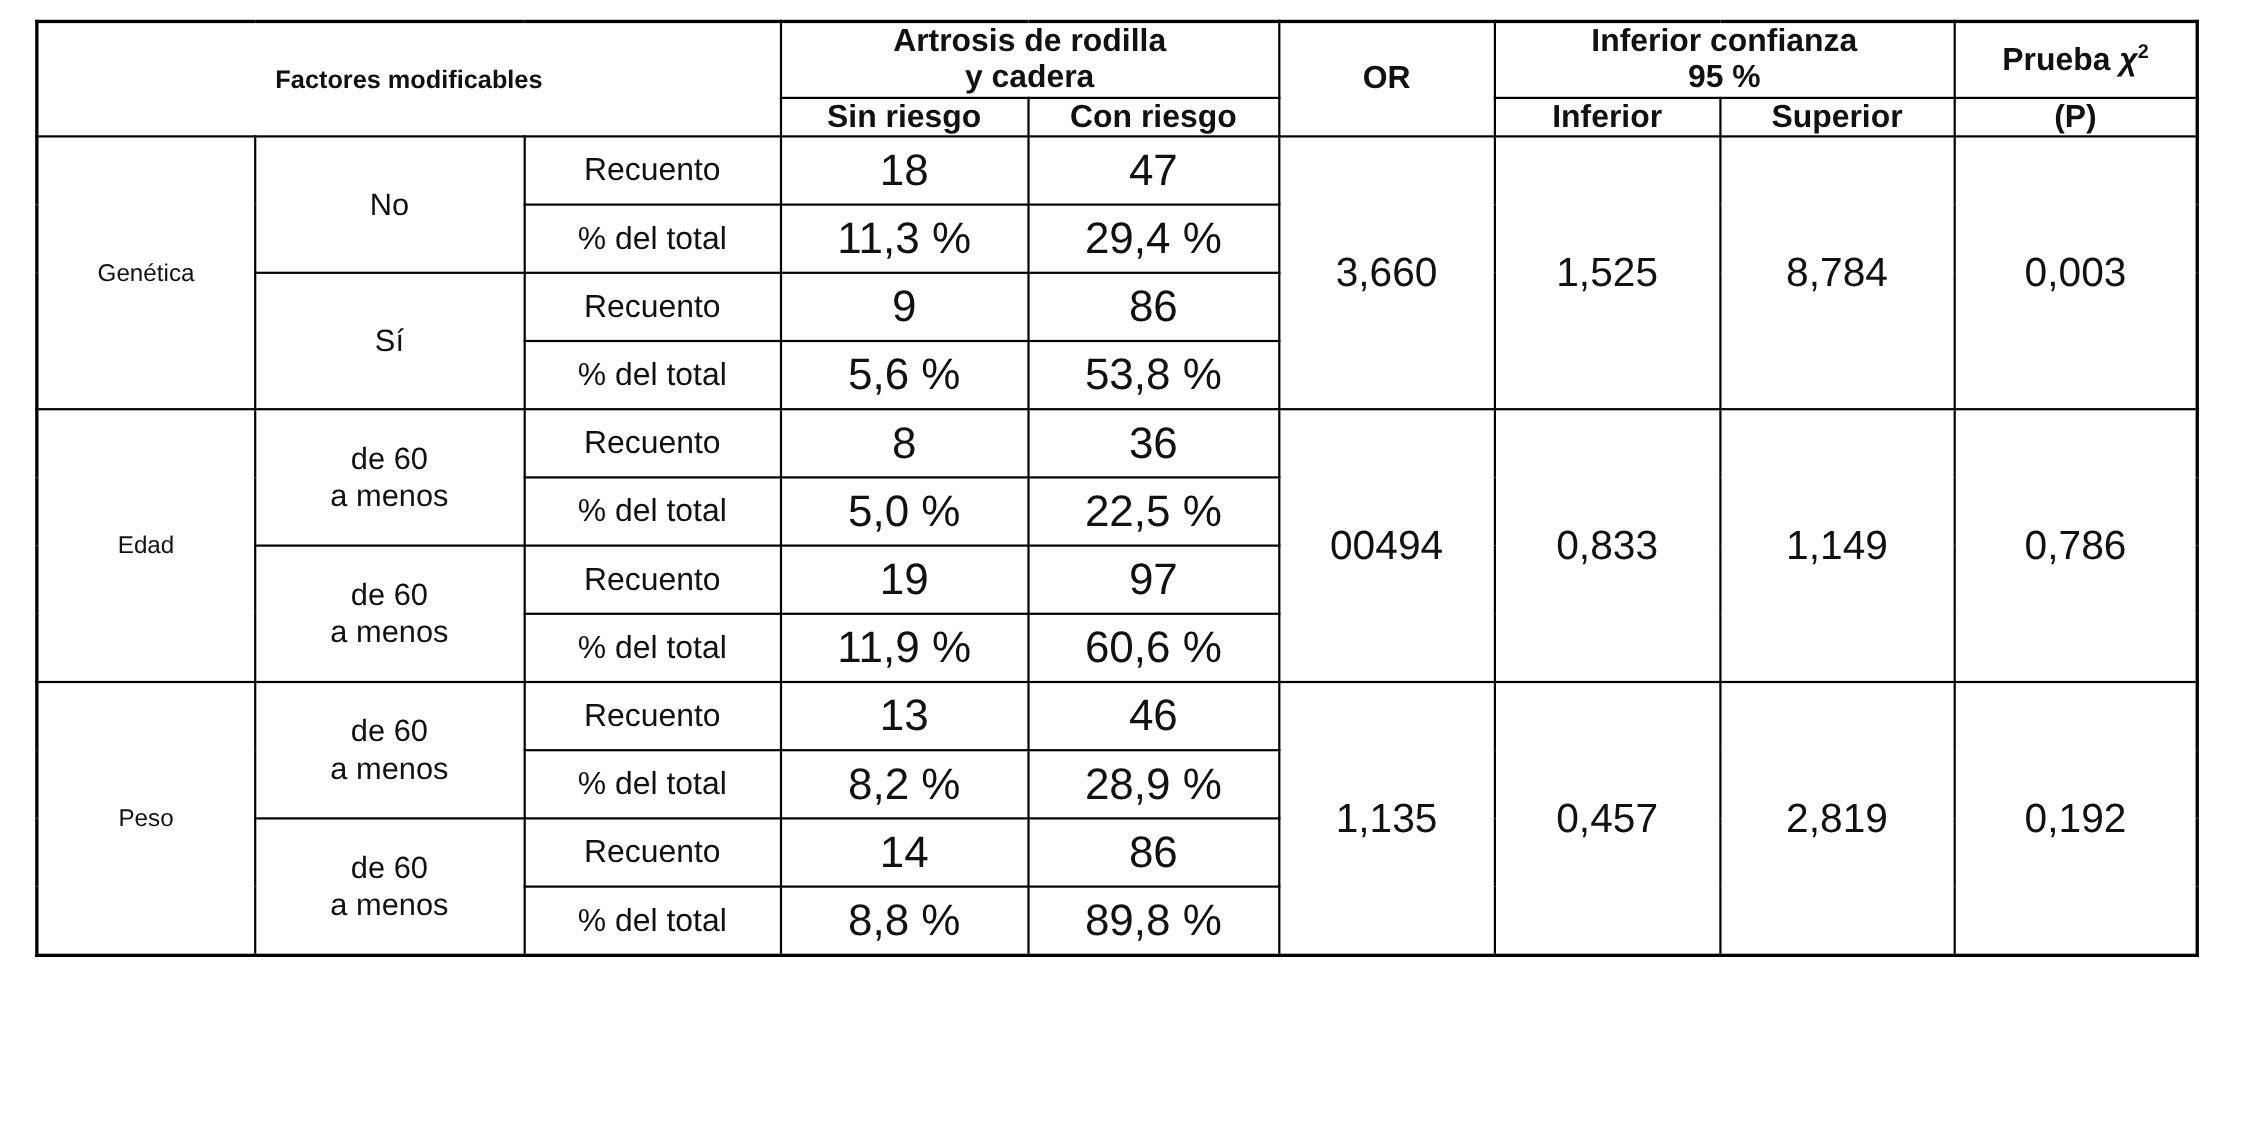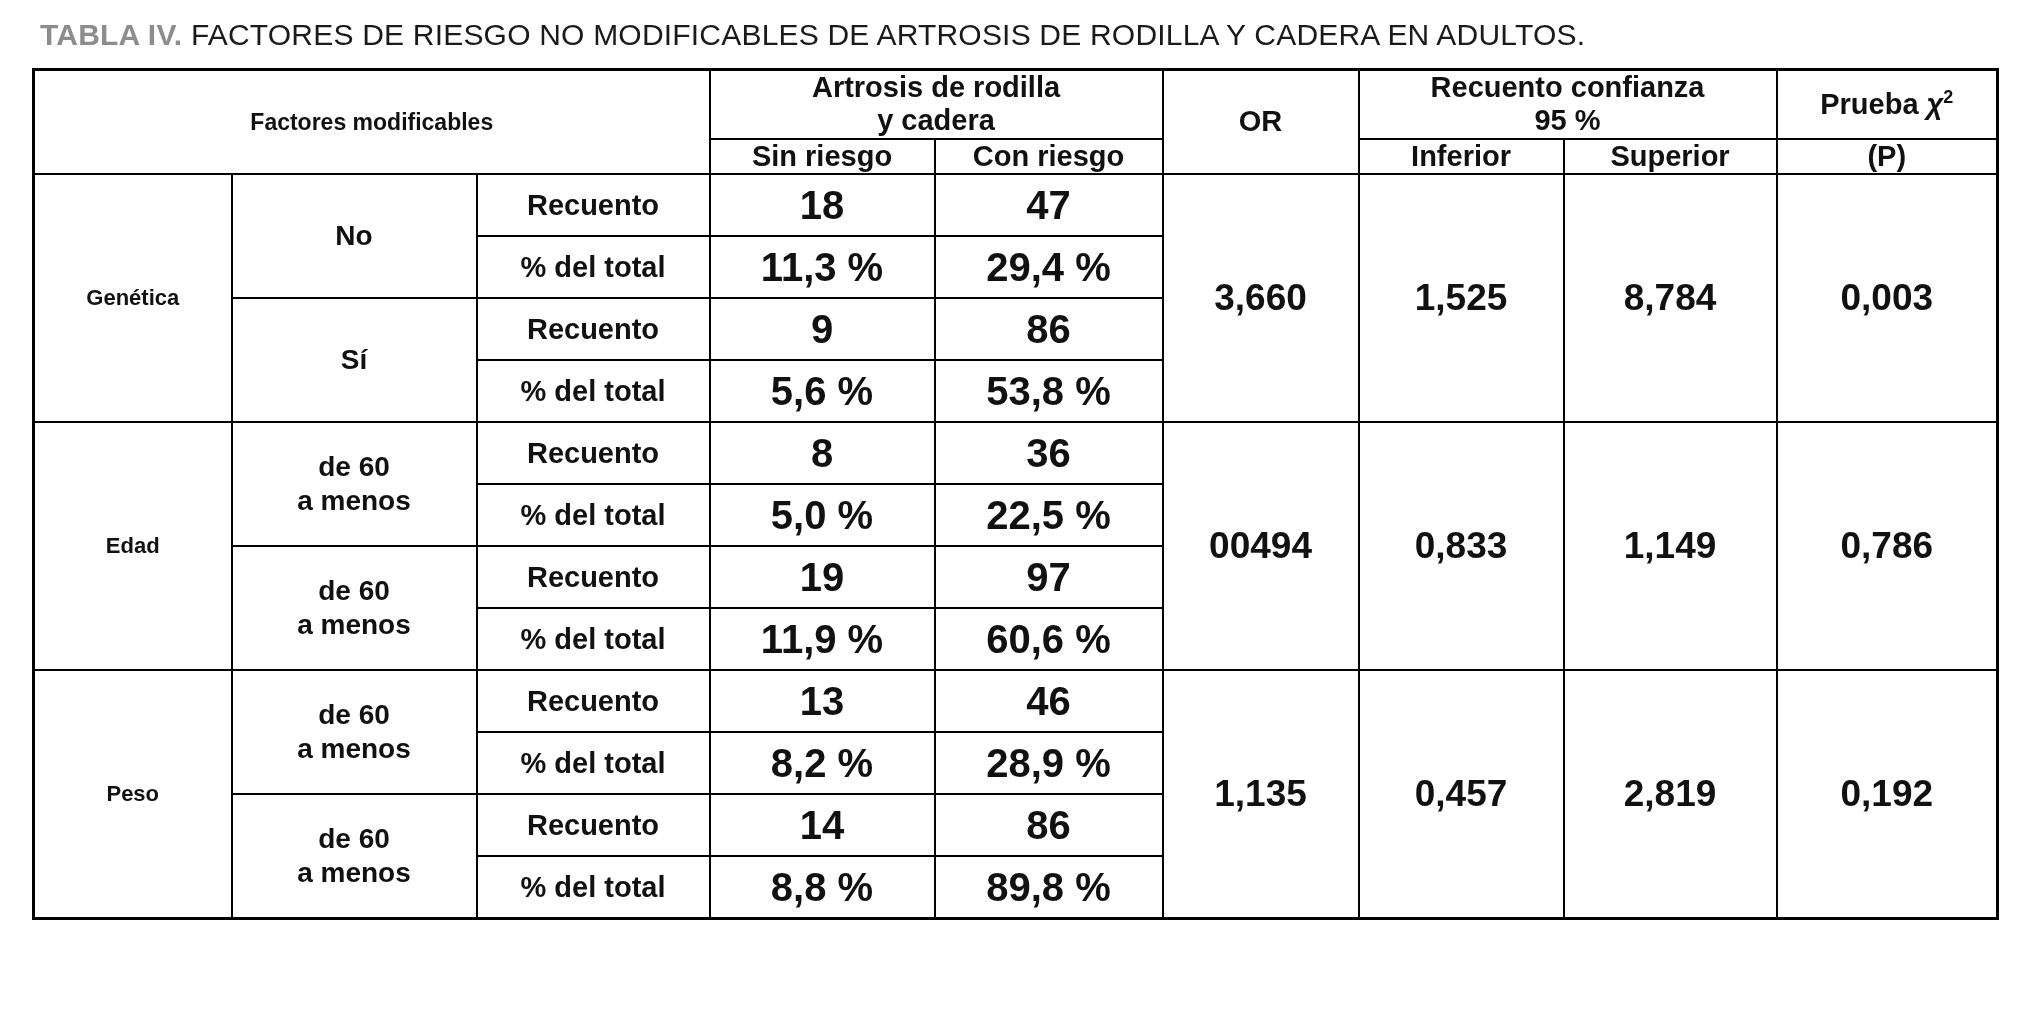--- a/index.html
+++ b/index.html
@@ -59,21 +59,21 @@
   }
   thead th.sub {
     font-weight: bold;
   }
   .h-pad {
     padding: 10px 6px;
   }
   
   tbody td {
     height: 60px;
-    font-weight: bold;
+    font-weight: normal;
     border-radius: 25px;
   }
   tbody td.grp {
     font-size: 22px;
   }
   tbody td.lvl {
     font-size: 28px;
     line-height: 1.2;
   }
   tbody td.metric {
@@ -95,23 +95,20 @@
   }
   .ital {
     font-style: italic;
   }
 </style>
 </head>
 <body>
 
 <div class="page">
 
-  <div class="caption">
-    <span class="cap-label">TABLA IV.</span><span class="cap-text"> FACTORES DE RIESGO NO MODIFICABLES DE ARTROSIS DE RODILLA Y CADERA EN ADULTOS.</span>
-  </div>
 
   <table class="data">
     <colgroup>
       <col style="width:198px">
       <col style="width:245px">
       <col style="width:233px">
       <col style="width:225px">
       <col style="width:228px">
       <col style="width:196px">
       <col style="width:205px">
@@ -120,21 +117,21 @@
     </colgroup>
     <thead>
       <tr>
         <th class="h-pad factors" colspan="3" rowspan="2">Factores modificables</th>
         <th class="h-pad" colspan="2">
           <div>Artrosis de rodilla</div>
           <div>y cadera</div>
         </th>
         <th class="h-pad" rowspan="2">OR</th>
         <th class="h-pad" colspan="2">
-          <div>Recuento confianza</div>
+          <div>Inferior confianza</div>
           <div>95 %</div>
         </th>
         <th class="h-pad chi">
           <span>Prueba </span><span class="ital">χ</span><sup>2</sup>
         </th>
       </tr>
       <tr>
         <th class="h-pad sub">Sin riesgo</th>
         <th class="h-pad sub">Con riesgo</th>
         <th class="h-pad sub">Inferior</th>

